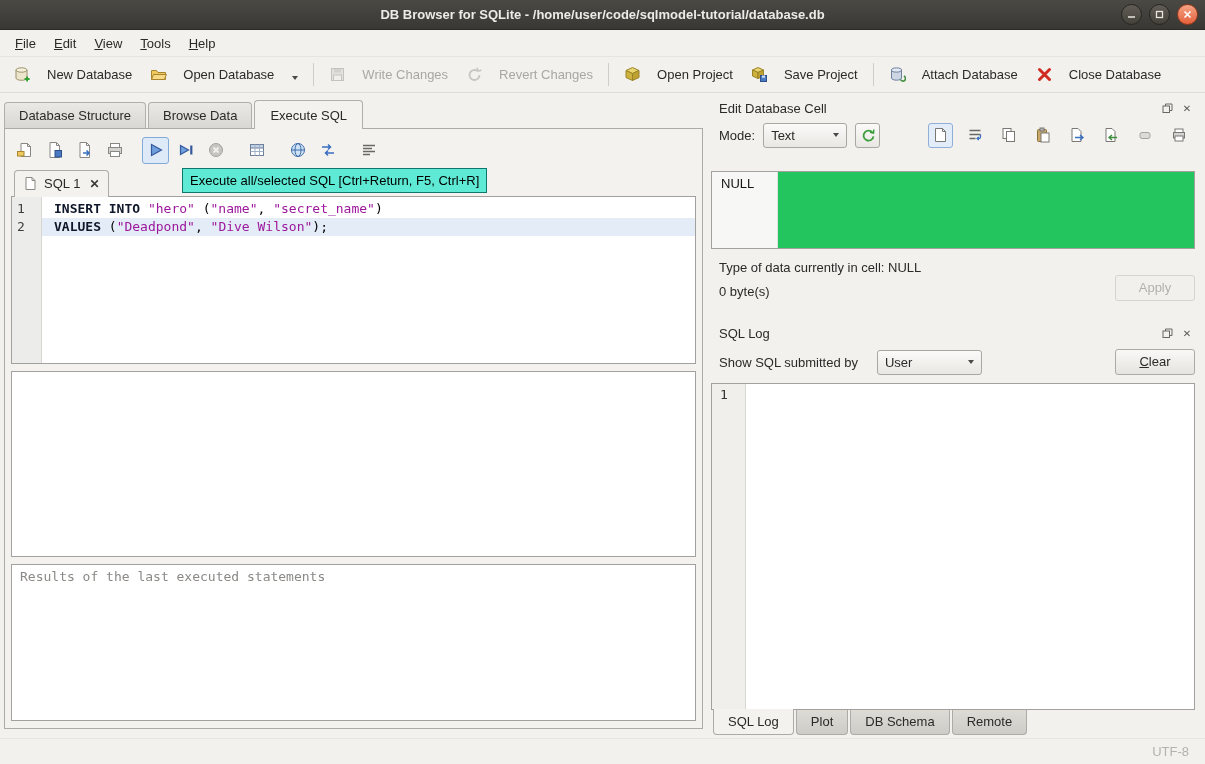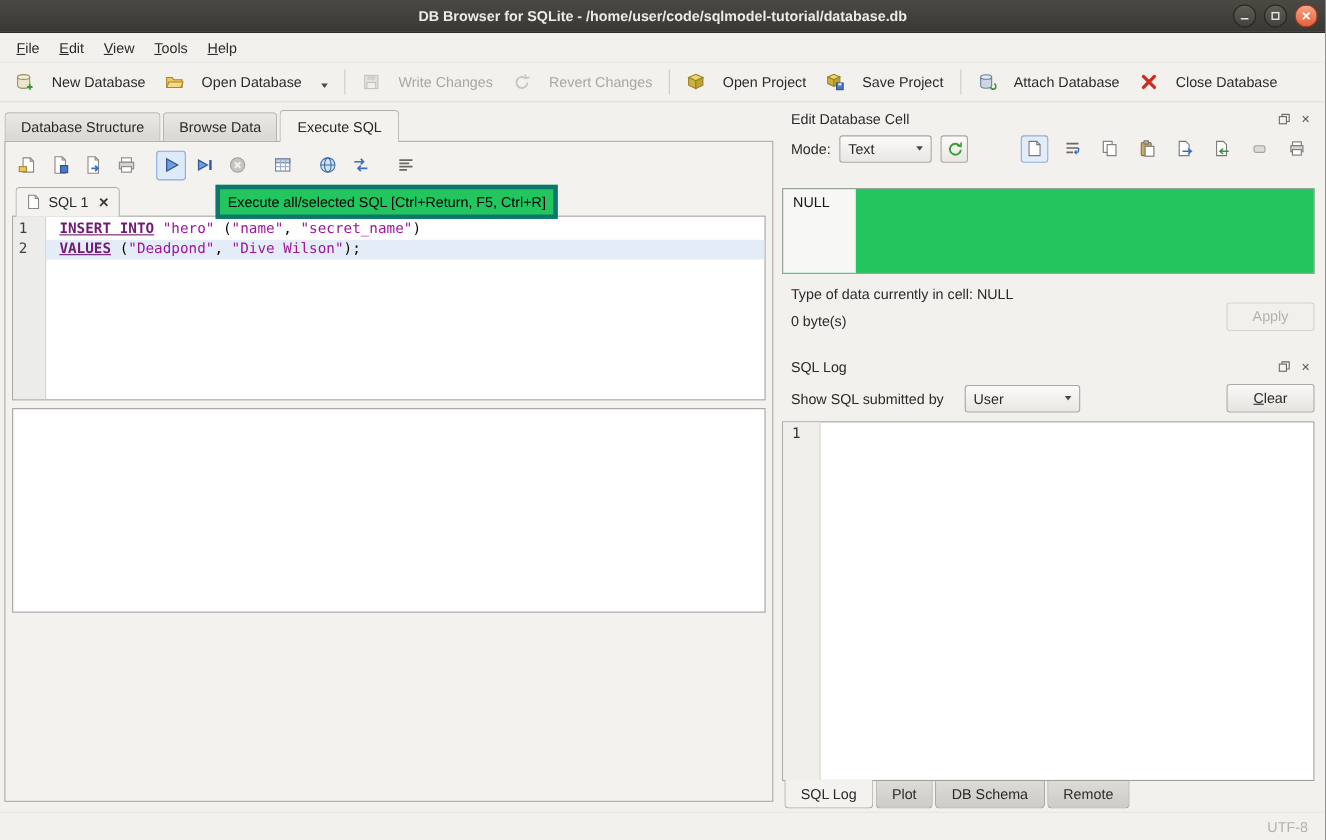--- a/index.html
+++ b/index.html
@@ -55,29 +55,29 @@
   .sqltab .close-x { font-weight:bold; font-size:12px; color:#3a3936; margin-left:2px; }
 
   .editor { height:168px; flex:0 0 168px; border:1px solid #a3a19d; background:#fff; display:flex;
             font-family:"DejaVu Sans Mono",monospace; font-size:13px; overflow:hidden; }
   .gutter { width:30px; flex:0 0 30px; background:#ececea; border-right:1px solid #d8d6d2;
             color:#3f3e3c; padding-top:3px; }
   .gutter .ln { height:18px; line-height:18px; padding-left:5px; }
   .code-area { flex:1; padding-top:3px; min-width:0; }
   .code-line { height:18px; line-height:18px; padding-left:12px; white-space:pre; }
   .code-line.current { background:#e4ecf8; }
-  .t-kw { color:#701a75; font-weight:bold;text-decoration:underline; }
+  .t-kw { color:#0f172a; font-weight:bold; }
   .t-str { color:#9c179c; }
   .t-pl { color:#000; }
 
   .results-grid { height:186px; flex:0 0 186px; margin-top:7px; border:1px solid #a3a19d; background:#fff; }
   .results-msg { flex:1; margin-top:7px; border:1px solid #a3a19d; background:#fff; padding:4px 8px;
                  font-family:"DejaVu Sans Mono",monospace; font-size:13px; color:#8b8986; }
 
-  .tooltip { position:absolute; left:196px; top:168px; background:#22c55e; border:4px solid #0f766e;
+  .tooltip { position:absolute; left:182px; top:168px; background:#5eead4; border:1px solid #0f766e;
              padding:4px 7px; color:#000; z-index:50; white-space:nowrap; }
 
   
   .right-panel { flex:1; display:flex; flex-direction:column; padding:0 10px 0 5px; min-width:0; min-height:0; }
   .dock-header { display:flex; align-items:center; height:26px; flex:0 0 26px; padding:5px 2px 0 8px; }
   .dock-header .title { flex:1; }
   .dock-icons { display:flex; gap:8px; align-items:center; color:#5a5854; }
   .dock-icons .di { width:12px; height:12px; display:flex; align-items:center; justify-content:center; font-size:10px; }
 
   .mode-row { display:flex; align-items:center; height:32px; flex:0 0 32px; gap:8px; padding-left:8px; }
@@ -342,20 +342,21 @@
             <div class="ln">1</div>
             <div class="ln">2</div>
           </div>
           <div class="code-area">
             <div class="code-line"><span class="t-kw">INSERT INTO</span><span class="t-pl"> </span><span class="t-str">"hero"</span><span class="t-pl"> (</span><span class="t-str">"name"</span><span class="t-pl">, </span><span class="t-str">"secret_name"</span><span class="t-pl">)</span></div>
             <div class="code-line current"><span class="t-kw">VALUES</span><span class="t-pl"> (</span><span class="t-str">"Deadpond"</span><span class="t-pl">, </span><span class="t-str">"Dive Wilson"</span><span class="t-pl">);</span></div>
           </div>
         </div>
 
         <div class="results-grid"></div>
+        <div class="results-msg">Results of the last executed statements</div>
       </div>
     </div>
 
     <div class="right-panel">
 
       <div class="dock-header">
         <span class="title">Edit Database Cell</span>
         <div class="dock-icons">
           <span class="di">
             <svg width="11" height="11" viewBox="0 0 11 11">

